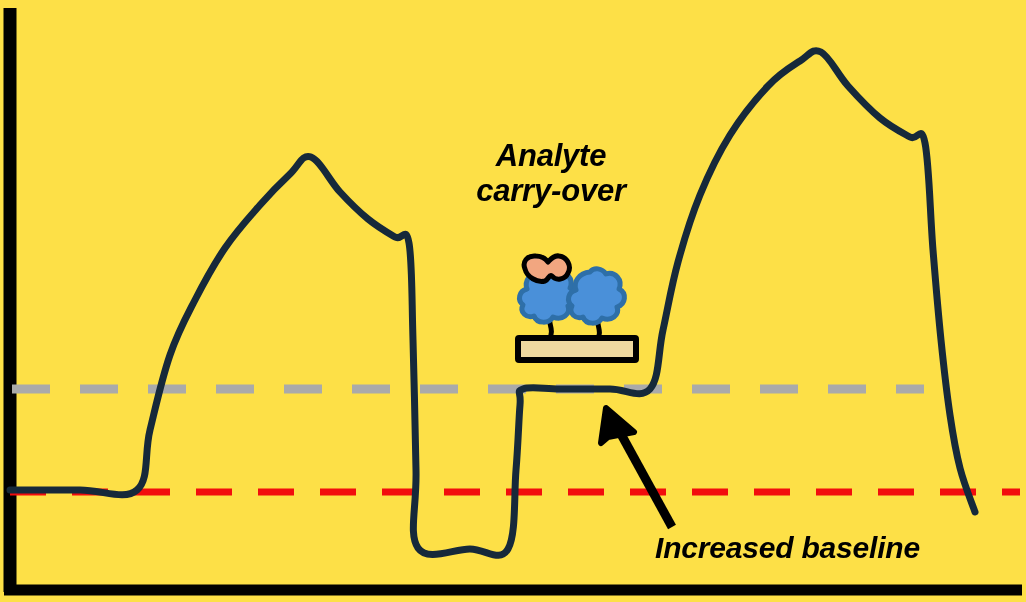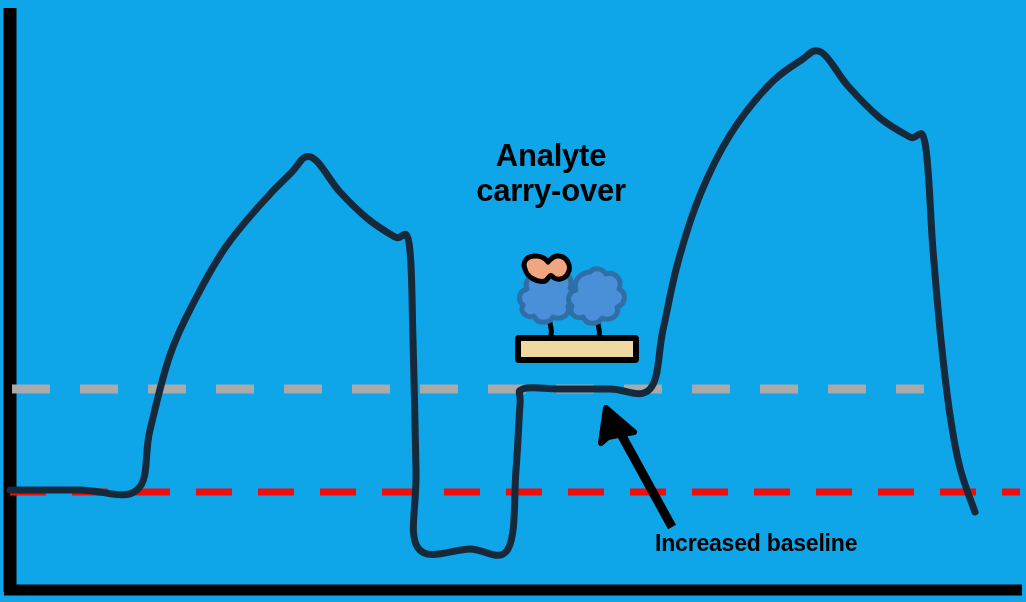--- a/index.html
+++ b/index.html
@@ -7,22 +7,23 @@
     padding: 0;
     background: #ffffff;
   }
   body {
     font-family: "Liberation Sans", sans-serif;
   }
   #figure {
     position: relative;
     width: 1026px;
     height: 602px;
-    background: #0ea5e9;
+    background: #fde047;
     overflow: hidden;
+    font-style: italic;
   }
   #sensorgram {
     position: absolute;
     left: 0;
     top: 0;
     width: 1026px;
     height: 602px;
     display: block;
   }
   .fig-label {
@@ -37,21 +38,21 @@
   #analyte-carryover-label {
     left: 456px;
     top: 139px;
     width: 190px;
     text-align: center;
     font-size: 31px;
   }
   #increased-baseline-label {
     left: 655px;
     top: 531px;
-    font-size: 23px;
+    font-size: 30px;
     text-align: left;
   }
 </style>
 </head>
 <body>
 
 <div id="figure">
 
   <svg id="sensorgram" viewBox="0 0 1026 602">
 

